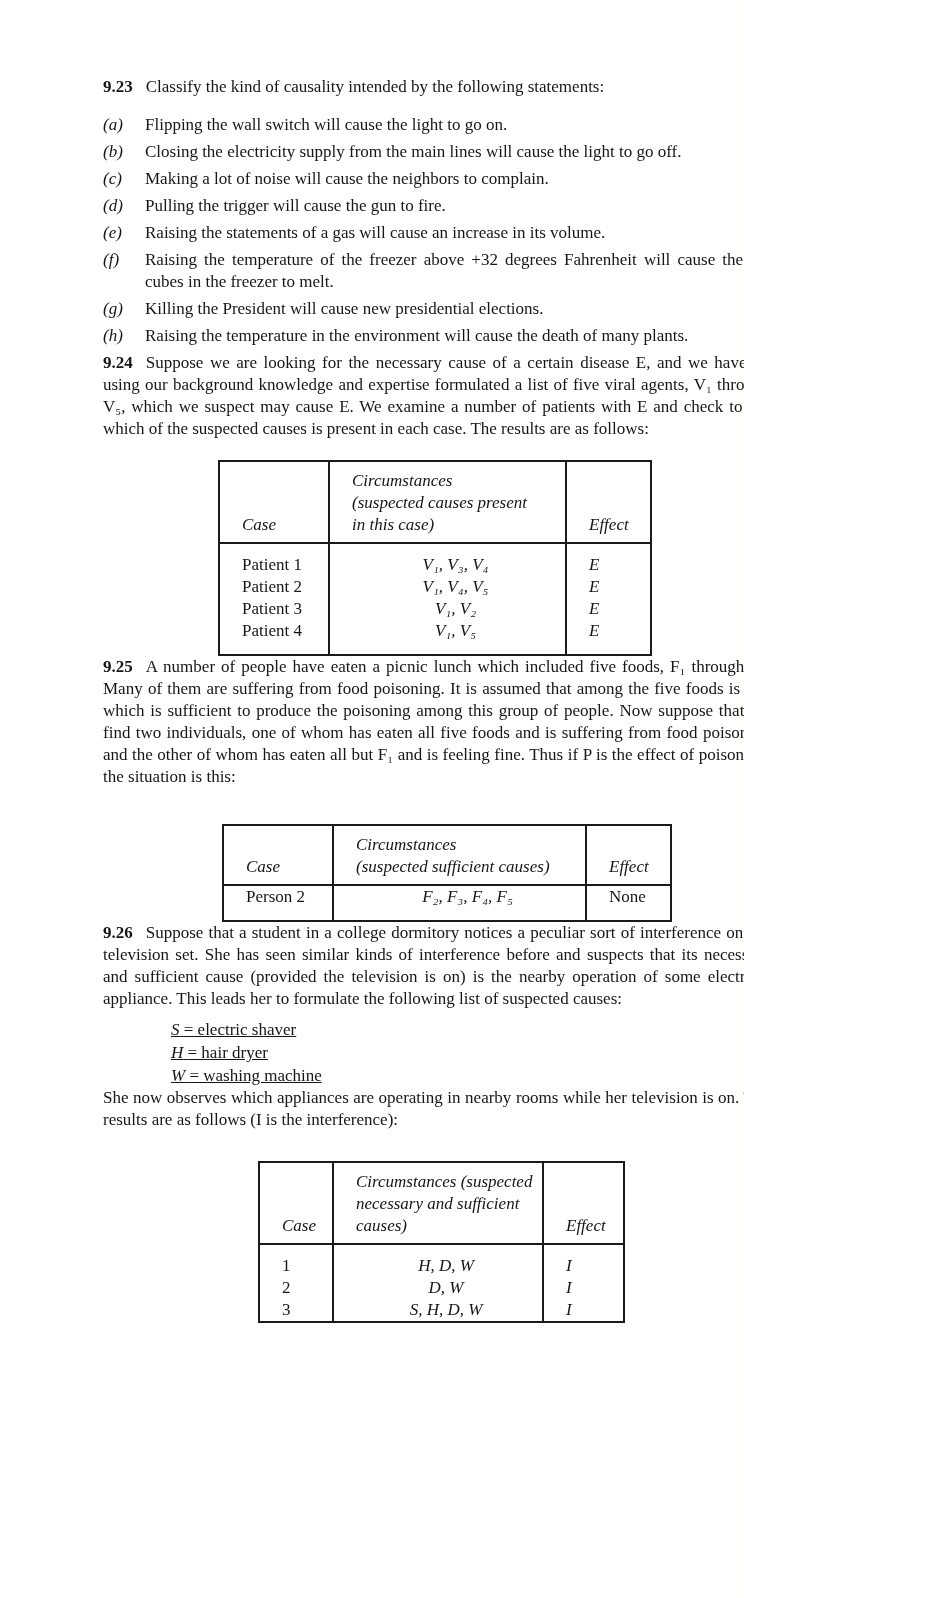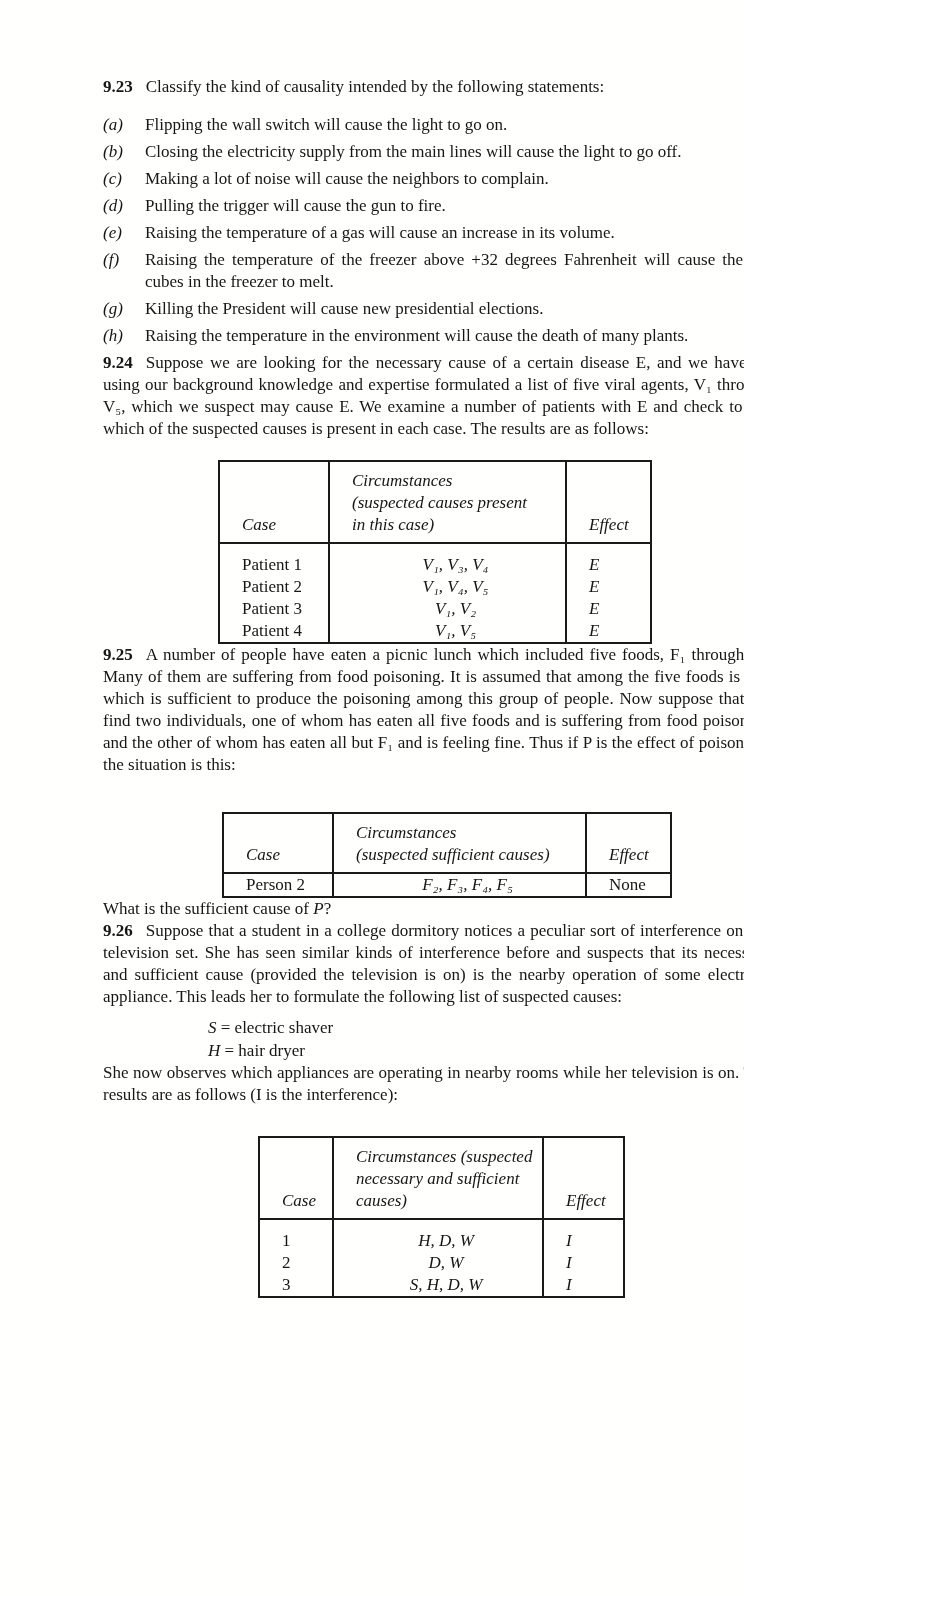--- a/index.html
+++ b/index.html
@@ -19,38 +19,38 @@
   .item .txt{flex:1;text-align:justify;line-height:22px;}
   
   table.tbl{border-collapse:collapse;border:2px solid #1a1a1a;}
   table.tbl td{
     box-sizing:border-box;border-left:2px solid #1a1a1a;border-right:2px solid #1a1a1a;
     padding:0 6px 0 22px;line-height:22px;vertical-align:bottom;
   }
   tr.hdr td{border-bottom:2px solid #1a1a1a;font-style:italic;padding-top:8px;padding-bottom:6px;margin-top:40px;}
   tr.brow td{vertical-align:top;}
   tr.rowfirst td{padding-top:10px;}
-  tr.rowlast td{}
+  tr.rowlast td{padding-bottom:12px;}
   .hline{display:block;white-space:nowrap;}
   td.circ{font-style:italic;white-space:nowrap;text-align:center;}
   td.eff{font-style:italic;}
   td.eff.roman{font-style:normal;}
   .t1{margin:20px 0 0 115px;}
   .t1 .w-case{width:110px;} .t1 .w-circ{width:237px;} .t1 .w-eff{width:85px;}
   .t2{margin:36px 0 0 119px;}
   .t2 .w-case{width:110px;} .t2 .w-circ{width:253px;} .t2 .w-eff{width:85px;}
   .t3{margin:30px 0 0 155px;}
   .t3 .w-case{width:74px;} .t3 .w-circ{width:210px;} .t3 .w-eff{width:81px;}
   
   .m924{margin-top:40px;}
   .m925{margin-top:34px;}
   .q{margin-top:24px;text-align:left;}
   .m926{margin-top:44px;}
   .qvar,.sym{font-style:italic;}
-  .defs{margin:8px 0 0 105px;}
+  .defs{margin:8px 0 0 68px;text-decoration:underline;}
   .def{line-height:23px;}
   .observe{margin-top:2px;}
 </style>
 </head>
 <body>
 
 <div class="page">
   <div class="col">
 
     <p class="para"><span class="num">9.23</span><span>Classify the kind of causality intended by the following statements:</span></p>
@@ -67,21 +67,21 @@
       <div class="item">
         <span class="lbl">(c)</span>
         <span class="txt">Making a lot of noise will cause the neighbors to complain.</span>
       </div>
       <div class="item">
         <span class="lbl">(d)</span>
         <span class="txt">Pulling the trigger will cause the gun to fire.</span>
       </div>
       <div class="item">
         <span class="lbl">(e)</span>
-        <span class="txt">Raising the temperature of a gas will cause an increase in its volume.</span>
+        <span class="txt">Raising the statements of a gas will cause an increase in its volume.</span>
       </div>
       <div class="item">
         <span class="lbl">(f)</span>
         <span class="txt">Raising the temperature of the freezer above +32 degrees Fahrenheit will cause the ice cubes in the freezer to melt.</span>
       </div>
       <div class="item">
         <span class="lbl">(g)</span>
         <span class="txt">Killing the President will cause new presidential elections.</span>
       </div>
       <div class="item">
@@ -139,27 +139,27 @@
         <td class="w-eff">Effect</td>
       </tr>
       <tr class="brow rowlast">
         <td>Person 2</td>
         <td class="circ">F₂, F₃, F₄, F₅</td>
         <td class="eff roman">None</td>
       </tr>
     </tbody>
       </table>
 
-    <p class="para q"><span>What is the sufficient cause of</span> <span class="qvar">P</span><span>?</span></p>
 
     <p class="para m926"><span class="num">9.26</span><span>Suppose that a student in a college dormitory notices a peculiar sort of interference on her television set. She has seen similar kinds of interference before and suspects that its necessary and sufficient cause (provided the television is on) is the nearby operation of some electrical appliance. This leads her to formulate the following list of suspected causes:</span></p>
 
     <div class="defs">
       <div class="def"><span class="sym">S</span> <span>= electric shaver</span></div>
       <div class="def"><span class="sym">H</span> <span>= hair dryer</span></div>
+      <div class="def"><span class="sym">W</span> <span>= washing machine</span></div>
     </div>
 
     <p class="para observe">She now observes which appliances are operating in nearby rooms while her television is on. The results are as follows (I is the interference):</p>
 
     <table class="tbl t3">
       <tbody>
           <tr class="hdr">
         <td class="w-case">Case</td>
         <td class="w-circ">
           <span class="hline">Circumstances (suspected</span>

